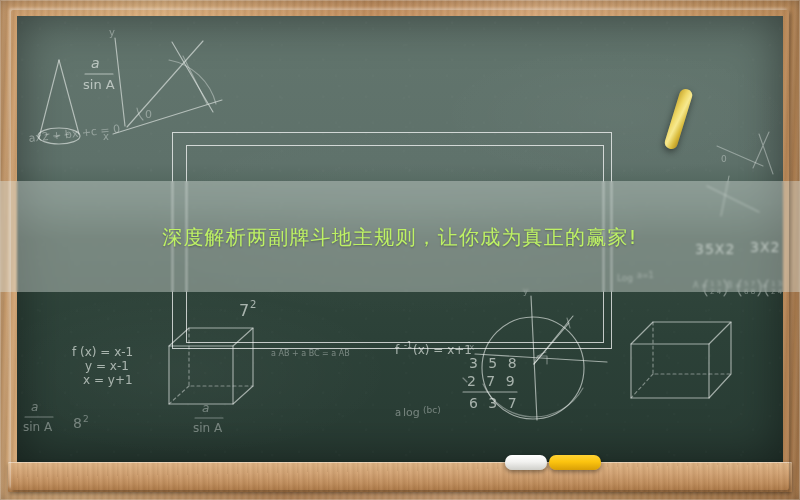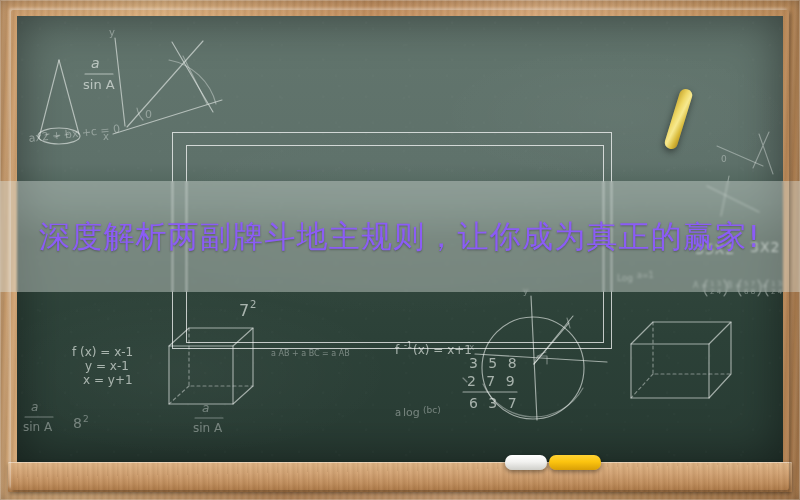--- a/index.html
+++ b/index.html
@@ -128,22 +128,22 @@
   }
 
   
   .headline {
     position: absolute;
     left: 0; top: 181px;
     width: 800px; height: 111px;
     display: flex;
     align-items: center;
     justify-content: center;
-    color: #8b5cf6;
-    font-size: 31px;
+    color: #bef264;
+    font-size: 20px;
     line-height: 1;
     letter-spacing: 1.2px;
     white-space: nowrap;
     text-shadow: 0 1px 2px rgba(0,0,0,0.30);
     font-family: "DejaVu Sans", "Liberation Sans", sans-serif;
   }
 
   
   .chalk-float {
     position: absolute;

